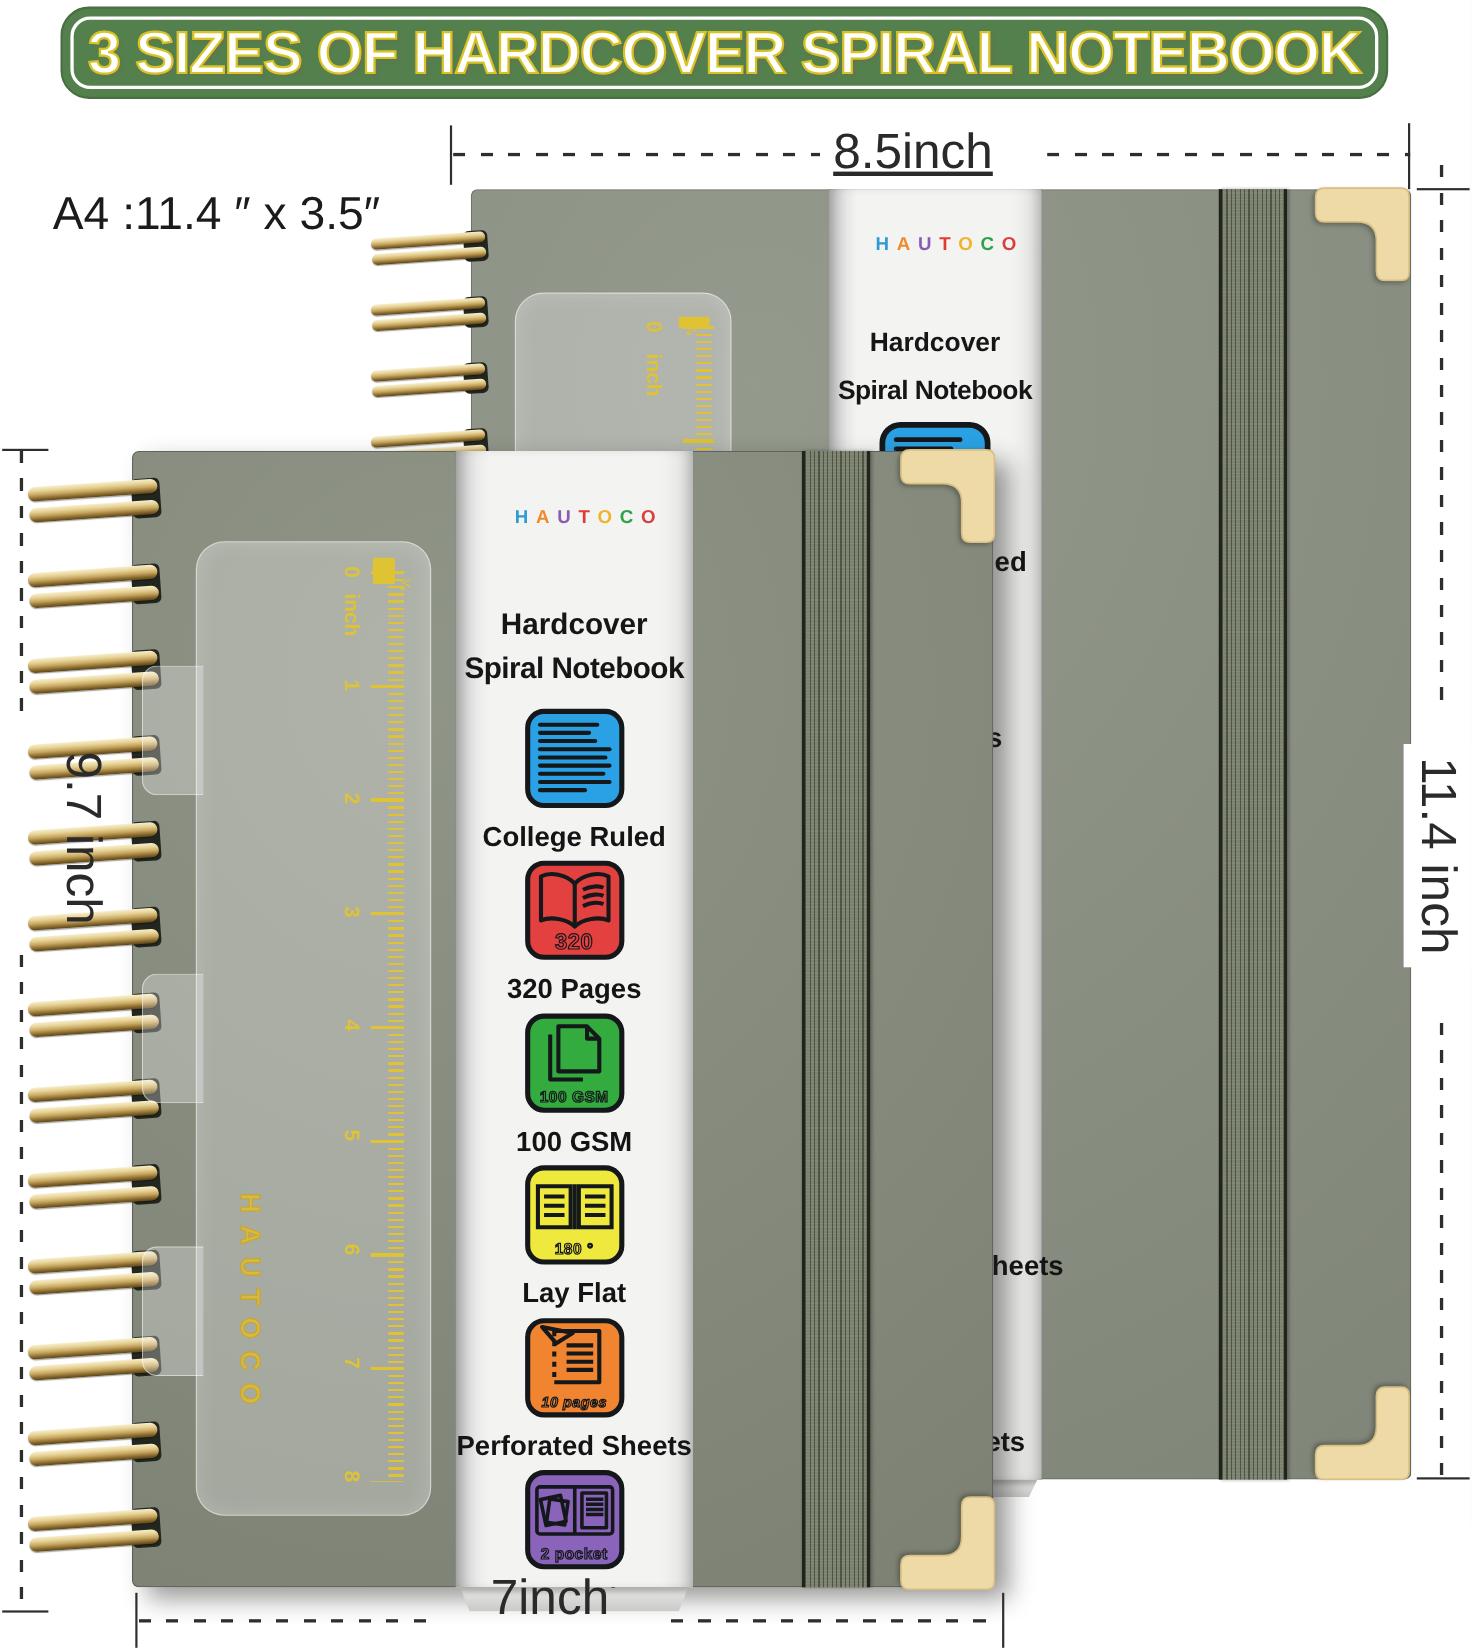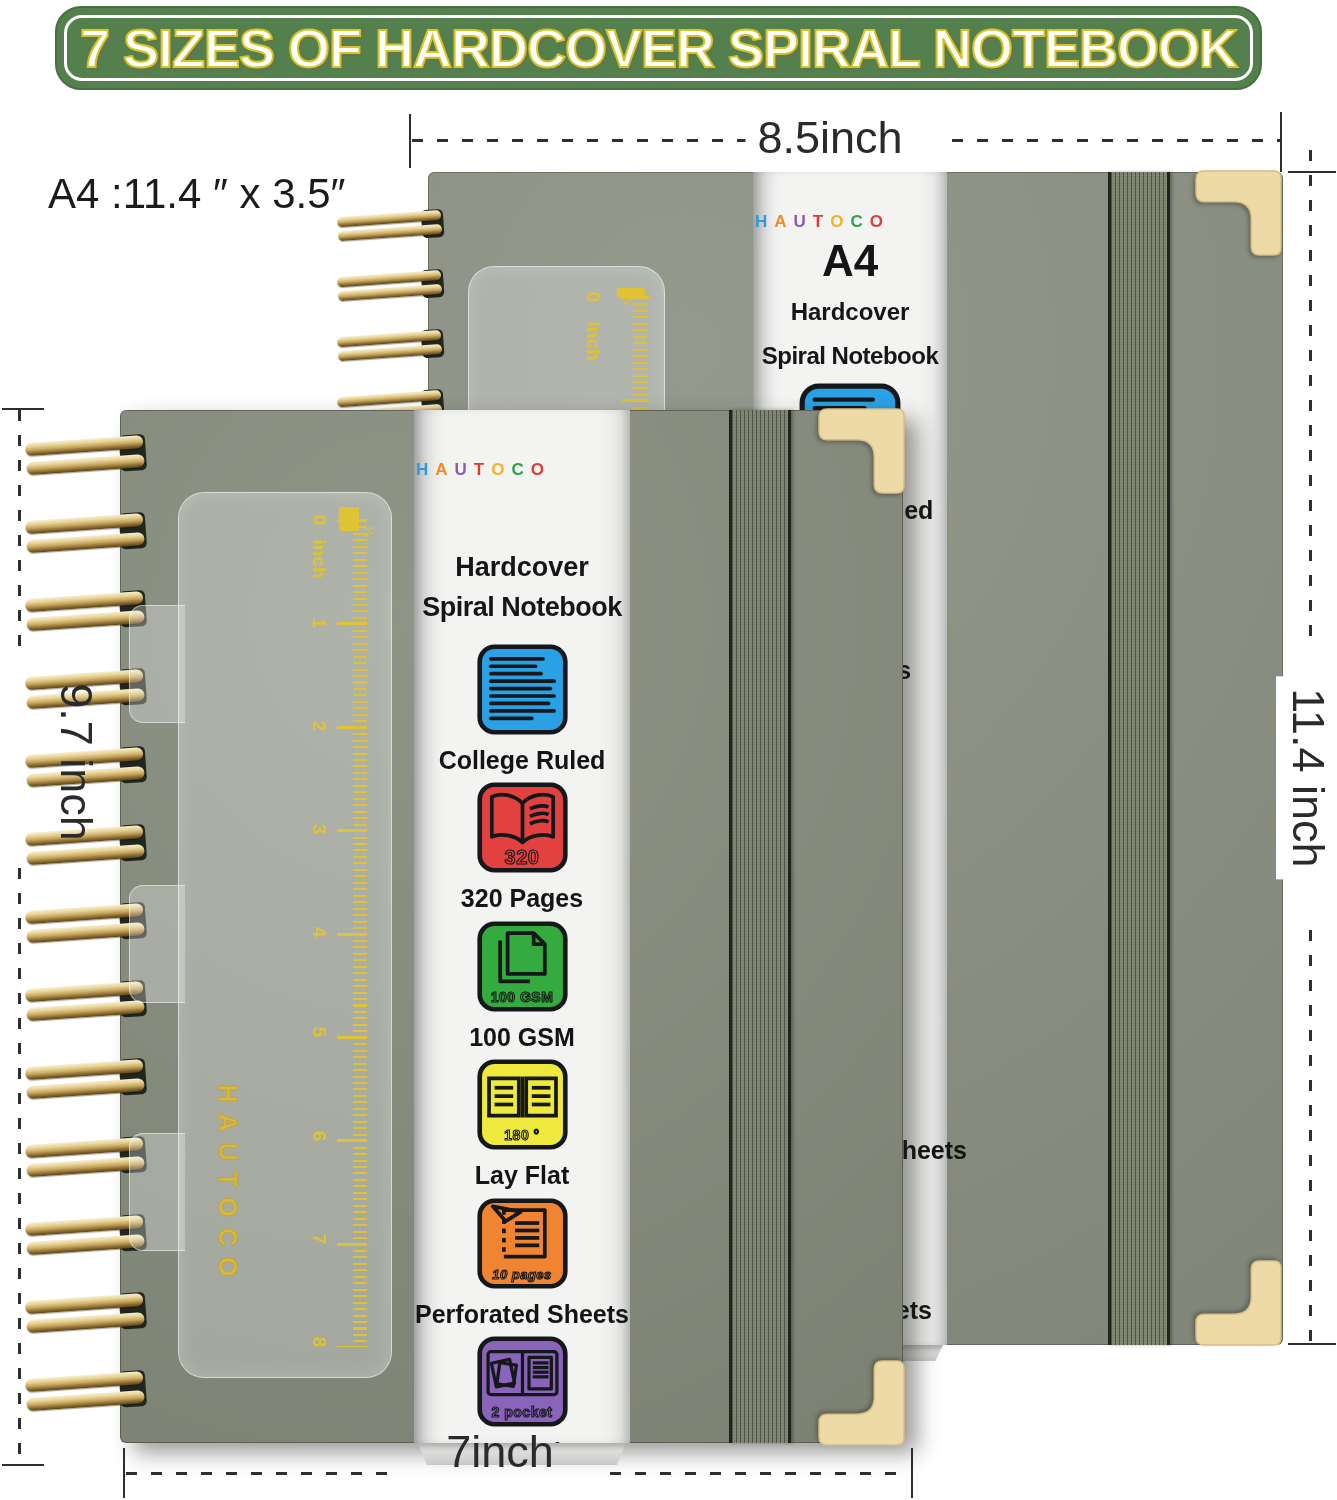--- a/index.html
+++ b/index.html
@@ -54,21 +54,21 @@
   
   .corner{position:absolute;width:88px;height:86px;filter:drop-shadow(-2px 2px 2px rgba(0,0,0,.28));}
   .corner svg{display:block;}
   .corner.flip{transform:scaleY(-1);}
 
   
   .strip{position:absolute;top:0;background:linear-gradient(90deg,#dcdcdc 0%,#f3f3f2 14%,#f3f3f2 86%,#e2e2e1 100%);
     box-shadow:inset 16px 0 18px -14px rgba(0,0,0,.45),inset -12px 0 14px -10px rgba(0,0,0,.3);}
   .flap{position:absolute;background:linear-gradient(180deg,#e9e9e8,#c9c9c8);clip-path:polygon(2% 0,98% 0,94% 100%,6% 100%);
     box-shadow:inset 0 4px 5px rgba(0,0,0,.25);}
-  .brand{position:absolute;left:0;width:100%;text-align:left;letter-spacing:3px;}
+  .brand{position:absolute;left:0;width:100%;text-align:center;letter-spacing:3px;padding-left:23px;}
   .brand span{font-weight:800;font-size:17px;margin:0 2px;}
   .model{position:absolute;left:0;width:100%;text-align:center;font-weight:800;color:#151515;}
   .tline{position:absolute;left:0;width:100%;text-align:center;font-weight:700;color:#161616;white-space:nowrap;}
 
   
   .feat{position:absolute;left:0;width:100%;text-align:center;}
   .fi-wrap{position:relative;display:inline-block;line-height:0;}
   .badge{position:absolute;left:0;right:0;bottom:9px;text-align:center;font-weight:800;font-size:14px;
     color:rgba(0,0,0,0);-webkit-text-stroke:1.1px #15181b;letter-spacing:.5px;line-height:1;white-space:nowrap;}
   .f-320 .badge{font-size:20px;bottom:7px;}
@@ -167,21 +167,21 @@
     </g>
     <g id="ic-corner-tr">
       <path d="M10 1 H78 Q85 1 85 8 V76 Q85 83 78 83 H64 Q56 83 56 75 V48 Q56 31 39 31 H10 Q2 31 2 23 V9 Q2 1 10 1 Z" fill="#eedaa6" stroke="#d9bf84" stroke-width="1.5"></path>
     </g>
   </defs>
 </svg>
 
 <div class="stage">
 
   <div class="banner">
-    <div class="txt">7 SIZES OF HARDCOVER SPIRAL NOTEBOOK</div>
+    <div class="txt">3 SIZES OF HARDCOVER SPIRAL NOTEBOOK</div>
   </div>
 
   <div class="notebook nb-a4">
     <div class="coils coils-a4" style="left:-90px;top:38px;">
         <div class="coil" style="top: 0px;">
           <i class="slot"></i>
           <i class="cb cb1"></i>
           <i class="cb cb2"></i>
         </div>
         <div class="coil" style="top: 60px;">
@@ -205,21 +205,20 @@
       <div class="zerobar" style="left:148px;top:21px;width:28px;height:10px;"></div>
       <span class="rnum small" style="left:160px;top:32px;">⅛</span>
       <div class="ticks-sm" style="left:164px;top:30px;width:14px;height:520px;"></div>
       <div class="ticks-in" style="left:152px;top:29px;width:28px;height:520px;"></div>
       <span class="rnum" style="left:124px;top:30px;">0</span>
       <span class="rnum" style="left:124px;top:74px;">inch</span>
     </div>
 
     <div class="strip" style="left:325px;width:194px;height:1173px;">
       <div class="brand" style="top:40px;"><span style="color: rgb(45, 155, 214);">H</span><span style="color: rgb(240, 138, 40);">A</span><span style="color: rgb(138, 90, 180);">U</span><span style="color: rgb(226, 58, 50);">T</span><span style="color: rgb(240, 180, 44);">O</span><span style="color: rgb(47, 162, 74);">C</span><span style="color: rgb(216, 64, 64);">O</span></div>
-      <div class="model" style="top:64px;font-size:44px;">A4</div>
       <div class="tline" style="top:126px;font-size:24px;">Hardcover</div>
       <div class="tline" style="top:170px;font-size:24px;letter-spacing:-0.5px;">Spiral Notebook</div>
 
       <div class="feat" style="top:210px;">
         <div class="fi-wrap" style="color: rgb(42, 161, 228);">
           <svg viewBox="0 0 100 100" width="104" height="104">
               <use href="#ic-college-ruled"></use>
             </svg>
           <span class="badge"></span>
         </div>
@@ -455,21 +454,21 @@
         </svg>
     </div>
   </div>
 
   <div class="size-label" style="left:48px;top:170px;">A4 :11.4 ″ x 3.5″</div>
 
   <div class="tick-v" style="left:409px;top:114px;height:54px;"></div>
   <div class="tick-v" style="left:1280px;top:112px;height:60px;"></div>
   <div class="dash-h" style="left:412px;top:139px;width:336px;"></div>
   <div class="dash-h" style="left:952px;top:139px;width:330px;"></div>
-  <div class="dim-label" style="left:830px;top:138px;">8.5inch</div>
+  <div class="dim-label" style="left:830px;top:138px;text-decoration:underline;">8.5inch</div>
 
   <div class="tick-h" style="left:1288px;top:171px;width:48px;"></div>
   <div class="tick-h" style="left:1288px;top:1343px;width:48px;"></div>
   <div class="dash-v" style="left:1309px;top:150px;height:490px;"></div>
   <div class="dash-v" style="left:1309px;top:930px;height:412px;"></div>
   <div class="dim-label rot" style="left:1308px;top:778px;">11.4 inch</div>
 
   <div class="tick-h" style="left:2px;top:408px;width:42px;"></div>
   <div class="tick-h" style="left:2px;top:1464px;width:42px;"></div>
   <div class="dash-v" style="left:18px;top:410px;height:250px;"></div>

